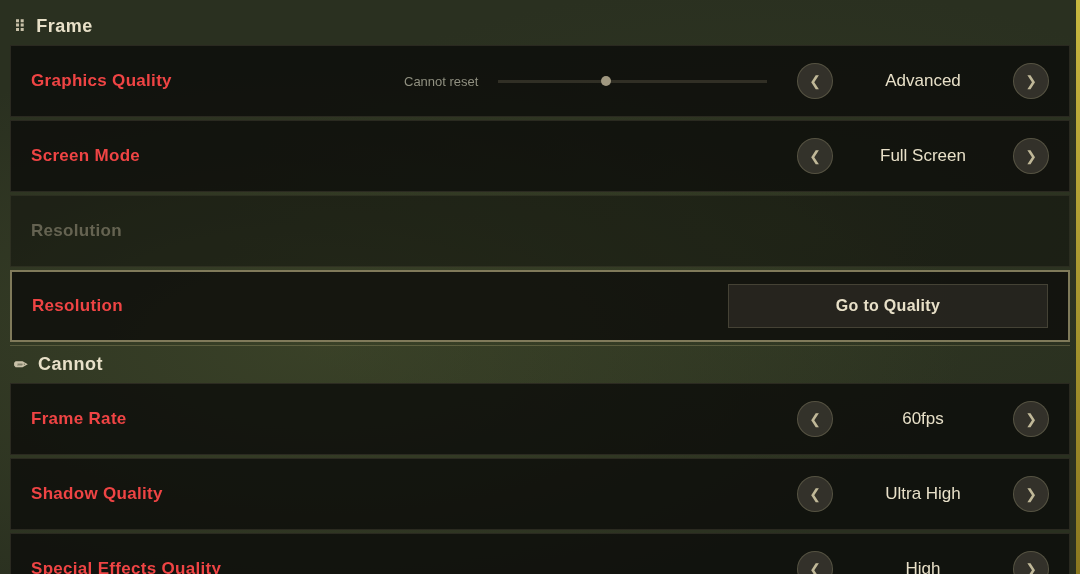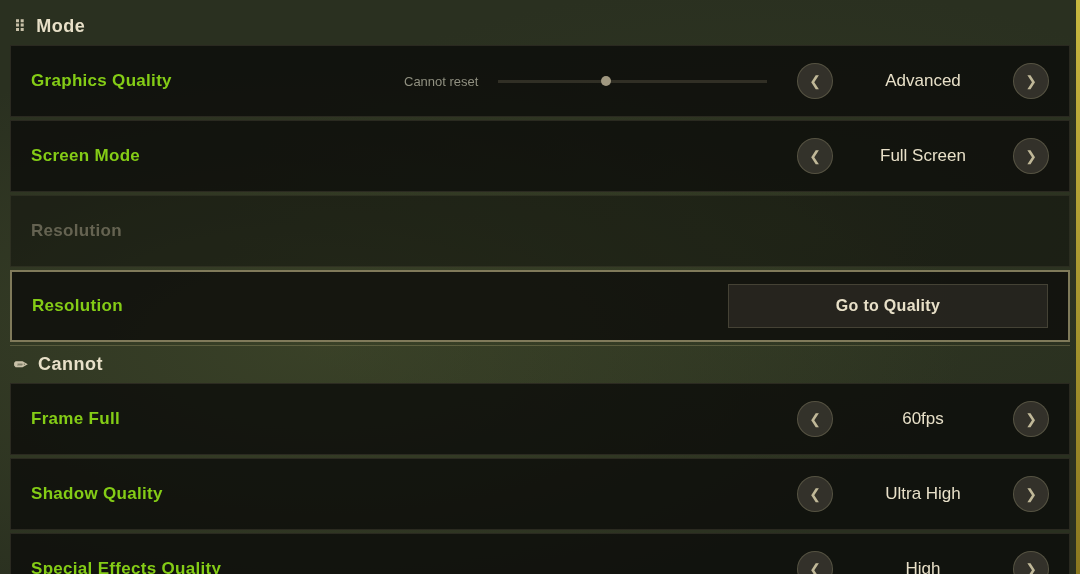--- a/index.html
+++ b/index.html
@@ -59,21 +59,21 @@
     .settings-row.highlighted {
       border: 2px solid rgba(200, 190, 140, 0.6);
       background: rgba(15, 15, 12, 0.85);
     }
 
     .settings-row.disabled-row {
       opacity: 0.6;
     }
 
     .row-label {
-      color: #84cc16;
+      color: #ef4444;
       font-size: 17px;
       font-weight: 600;
       letter-spacing: 0.3px;
       flex: 1;
     }
 
     .row-label.dimmed {
       color: #888070;
     }
 
@@ -177,21 +177,21 @@
   </style>
 </head>
 <body>
 
 <div class="bg-overlay"></div>
 
 <div class="container">
 
   <div class="section-header">
     <span class="section-icon">⠿</span>
-    <span>Mode</span>
+    <span>Frame</span>
   </div>
 
   <div class="settings-row">
     <span class="row-label">Graphics Quality</span>
     <div class="cannot-reset-area">
       <span class="cannot-reset-label">Cannot reset</span>
       <div class="slider-track">
         <div class="slider-thumb"></div>
       </div>
     </div>
@@ -219,21 +219,21 @@
     <span class="row-label">Resolution</span>
     <button class="goto-btn">Go to Quality</button>
   </div>
 
   <div class="section-header border-top-accent">
     <span class="section-icon">✏</span>
     <span>Cannot</span>
   </div>
 
   <div class="settings-row">
-    <span class="row-label">Frame Full</span>
+    <span class="row-label">Frame Rate</span>
     <div class="row-control">
       <div class="arrow-btn">❮</div>
       <span class="value-display">60fps</span>
       <div class="arrow-btn">❯</div>
     </div>
   </div>
 
   <div class="settings-row">
     <span class="row-label">Shadow Quality</span>
     <div class="row-control">

